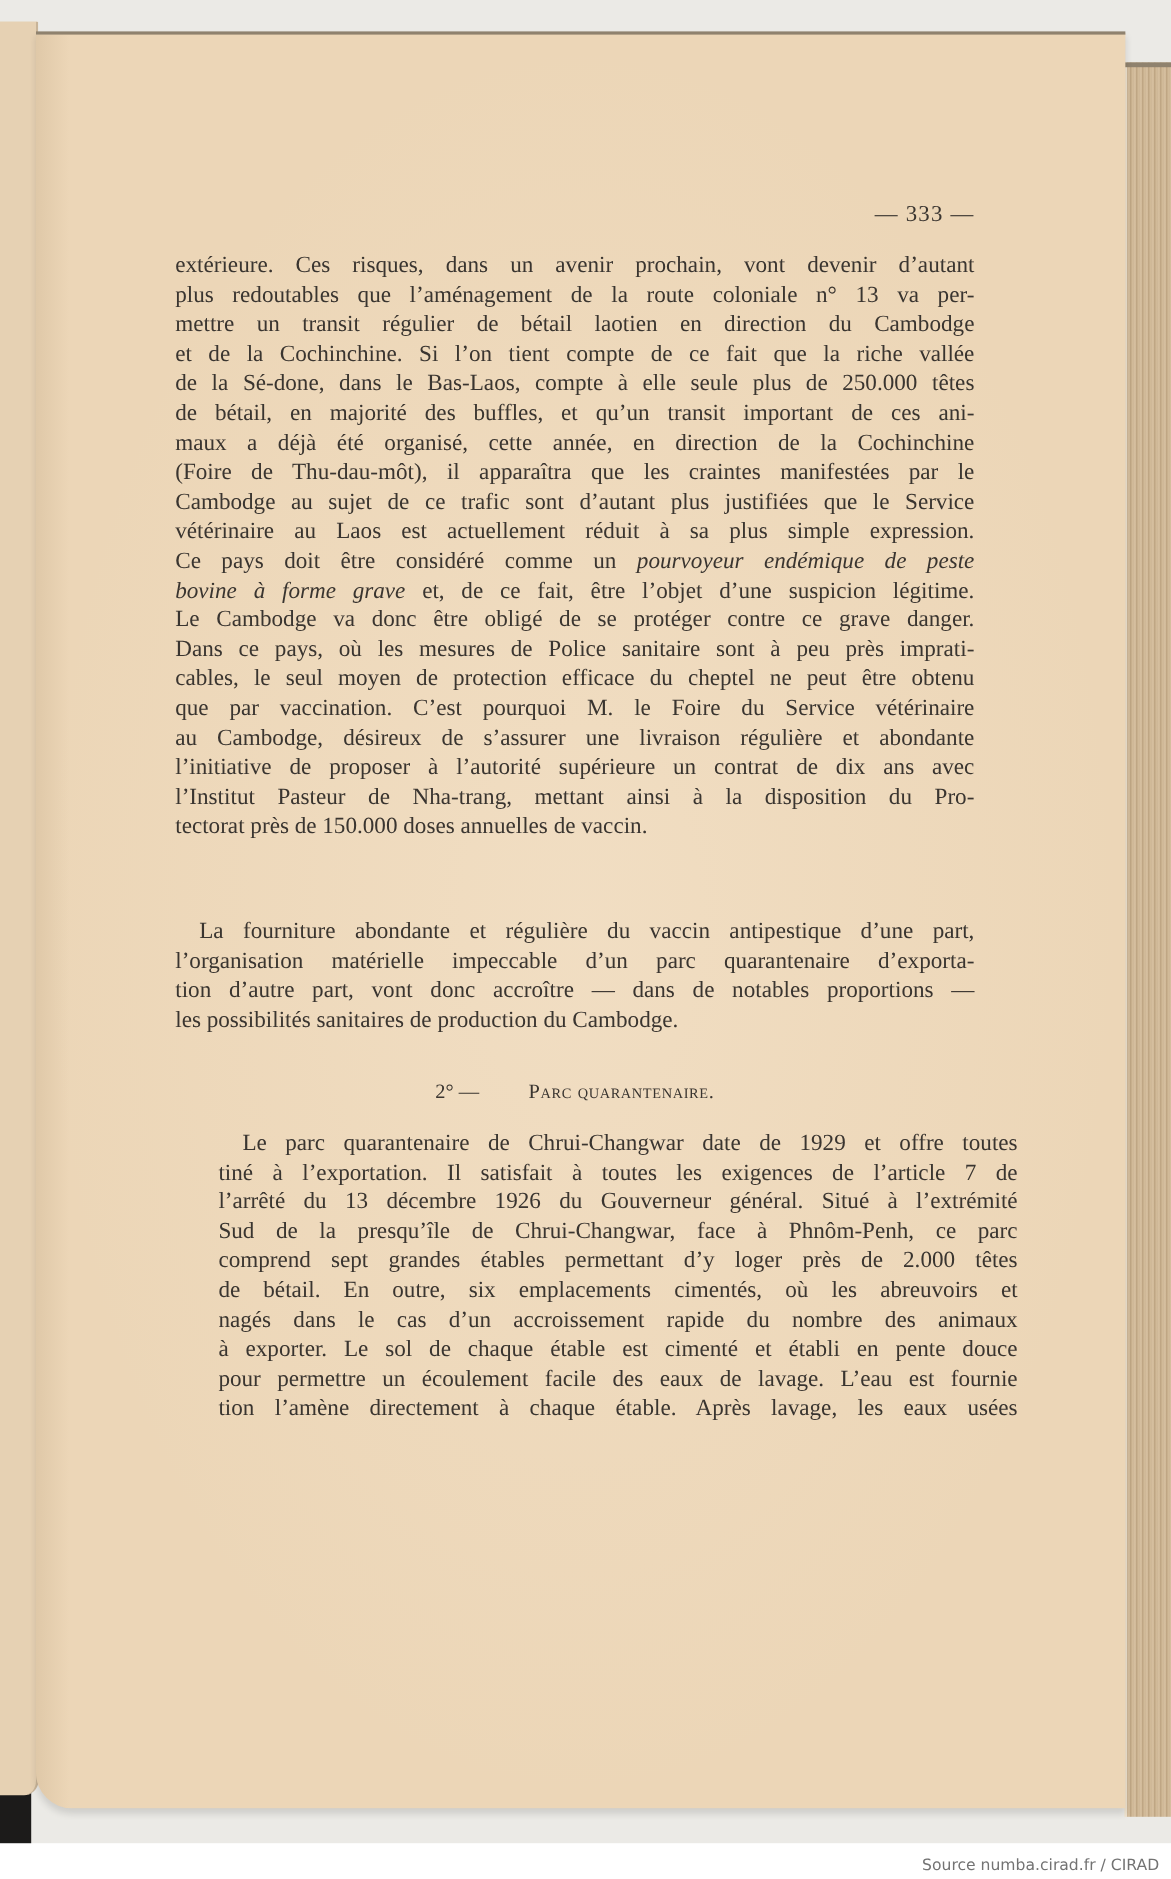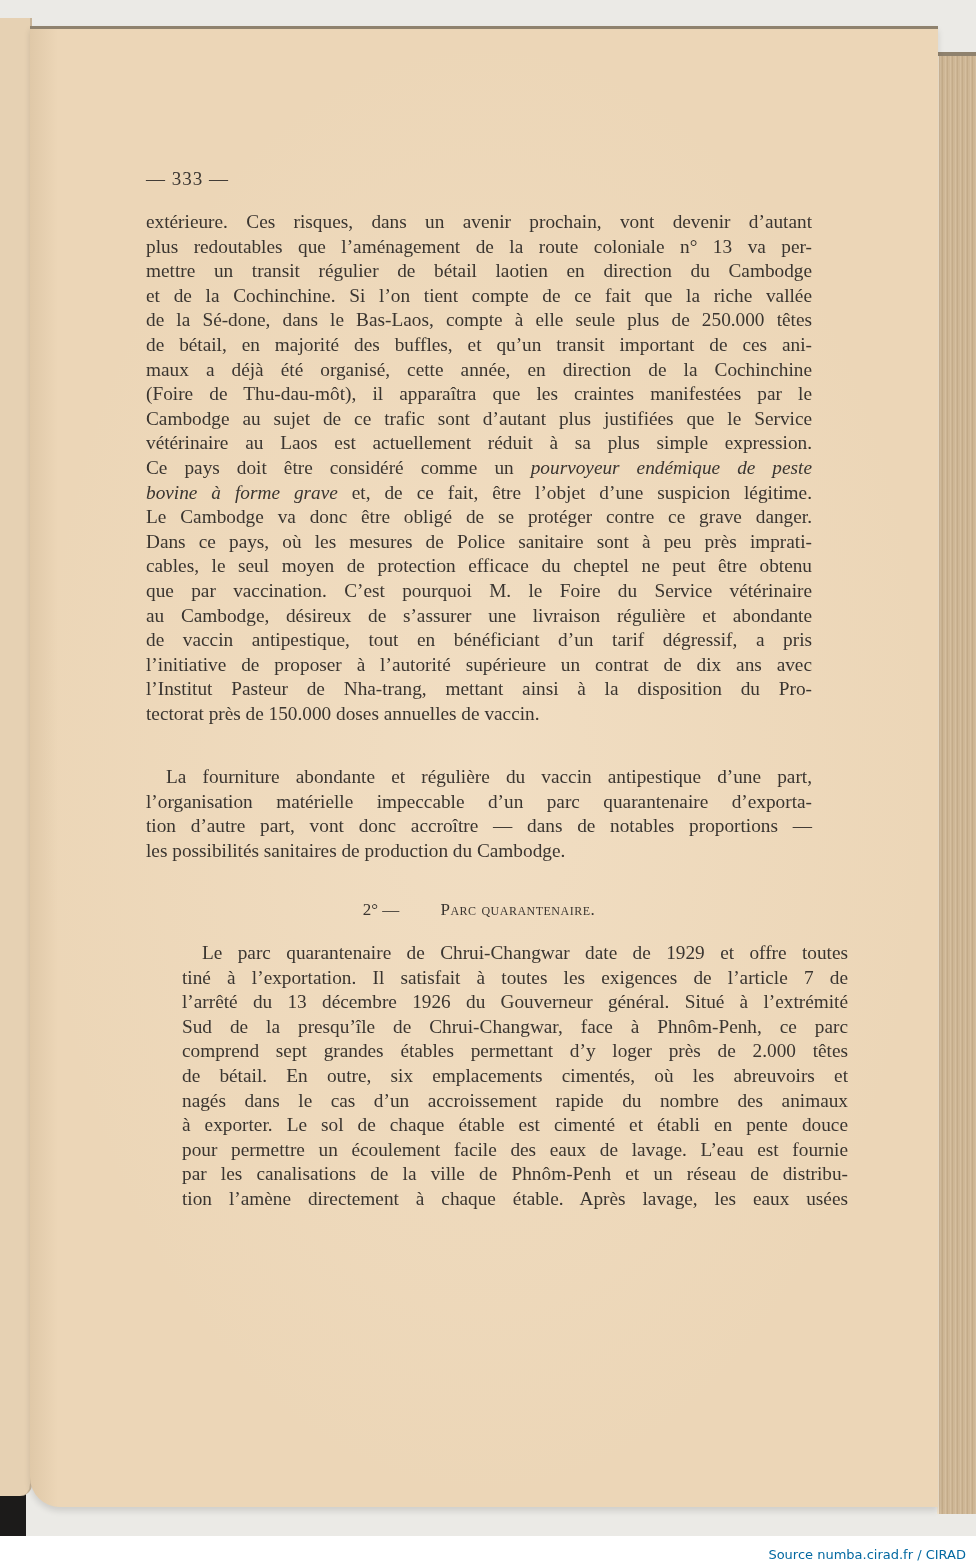--- a/index.html
+++ b/index.html
@@ -39,39 +39,39 @@
   }
   .page-edge-top {
     position:absolute; left:880px; top:52px; width:96px; height:4px; background:#8f826e;
   }
   .text-block {
     position:absolute; left:146px; top:0; width:666px;
     color:#3a3530;
     font-size:19.3px;
   }
   .page-number {
-    position:absolute; left:0; top:168px; width:100%; text-align:left;
+    position:absolute; left:0; top:168px; width:100%; text-align:right;
     font-size:19px; letter-spacing:1px;
   }
   .para { margin:0; text-align:justify; line-height:24.6px; }
   .para .line { display:block; text-align:justify; text-align-last:justify; white-space:nowrap; overflow:visible; }
   .para .line.last { text-align-last:left; }
   .p1 { position:absolute; top:210px; left:0; width:666px; }
   .p2 { position:absolute; top:765px; left:0; width:666px; }
   .heading {
     position:absolute; top:900px; left:0; width:666px; text-align:center;
     font-size:17px;
   }
   .heading .sc { font-variant:small-caps; letter-spacing:0.5px;margin-left:37px; }
   .p3 { position:absolute; top:941px; left:0; width:666px;margin-left:36px; }
   .indent { padding-left:20px; }
   em { font-style:italic; }
   .footer {
     position:absolute; right:10px; bottom:4px;
-    font-family:"DejaVu Sans", sans-serif; font-size:13px; color:#0369a1;
+    font-family:"DejaVu Sans", sans-serif; font-size:13px; color:#737373;
   }
 </style>
 </head>
 <body>
 
 <div class="scan"></div>
 <div class="black-edge"></div>
 <div class="left-page"></div>
 <div class="page-edges"></div>
 <div class="page-edge-top"></div>
@@ -92,21 +92,20 @@
     <span class="line">(Foire de Thu-dau-môt), il apparaîtra que les craintes manifestées par le</span>
     <span class="line">Cambodge au sujet de ce trafic sont d’autant plus justifiées que le Service</span>
     <span class="line">vétérinaire au Laos est actuellement réduit à sa plus simple expression.</span>
     <span class="line"><span>Ce pays doit être considéré comme un </span><em>pourvoyeur endémique de peste</em></span>
     <span class="line"><em>bovine à forme grave</em><span> et, de ce fait, être l’objet d’une suspicion légitime.</span></span>
     <span class="line">Le Cambodge va donc être obligé de se protéger contre ce grave danger.</span>
     <span class="line">Dans ce pays, où les mesures de Police sanitaire sont à peu près imprati-</span>
     <span class="line">cables, le seul moyen de protection efficace du cheptel ne peut être obtenu</span>
     <span class="line">que par vaccination. C’est pourquoi M. le Foire du Service vétérinaire</span>
     <span class="line">au Cambodge, désireux de s’assurer une livraison régulière et abondante</span>
-    <span class="line">de vaccin antipestique, tout en bénéficiant d’un tarif dégressif, a pris</span>
     <span class="line">l’initiative de proposer à l’autorité supérieure un contrat de dix ans avec</span>
     <span class="line">l’Institut Pasteur de Nha-trang, mettant ainsi à la disposition du Pro-</span>
     <span class="line last">tectorat près de 150.000 doses annuelles de vaccin.</span>
   </div>
 
   <div class="para p2">
     <span class="line indent">La fourniture abondante et régulière du vaccin antipestique d’une part,</span>
     <span class="line">l’organisation matérielle impeccable d’un parc quarantenaire d’exporta-</span>
     <span class="line">tion d’autre part, vont donc accroître — dans de notables proportions —</span>
     <span class="line last">les possibilités sanitaires de production du Cambodge.</span>
@@ -119,18 +118,17 @@
   <div class="para p3">
     <span class="line indent">Le parc quarantenaire de Chrui-Changwar date de 1929 et offre toutes</span>
     <span class="line">tiné à l’exportation. Il satisfait à toutes les exigences de l’article 7 de</span>
     <span class="line">l’arrêté du 13 décembre 1926 du Gouverneur général. Situé à l’extrémité</span>
     <span class="line">Sud de la presqu’île de Chrui-Changwar, face à Phnôm-Penh, ce parc</span>
     <span class="line">comprend sept grandes étables permettant d’y loger près de 2.000 têtes</span>
     <span class="line">de bétail. En outre, six emplacements cimentés, où les abreuvoirs et</span>
     <span class="line">nagés dans le cas d’un accroissement rapide du nombre des animaux</span>
     <span class="line">à exporter. Le sol de chaque étable est cimenté et établi en pente douce</span>
     <span class="line">pour permettre un écoulement facile des eaux de lavage. L’eau est fournie</span>
-    <span class="line">par les canalisations de la ville de Phnôm-Penh et un réseau de distribu-</span>
     <span class="line">tion l’amène directement à chaque étable. Après lavage, les eaux usées</span>
   </div>
 </div>
 
 <div class="footer">Source numba.cirad.fr / CIRAD</div>
 
 </body></html>

